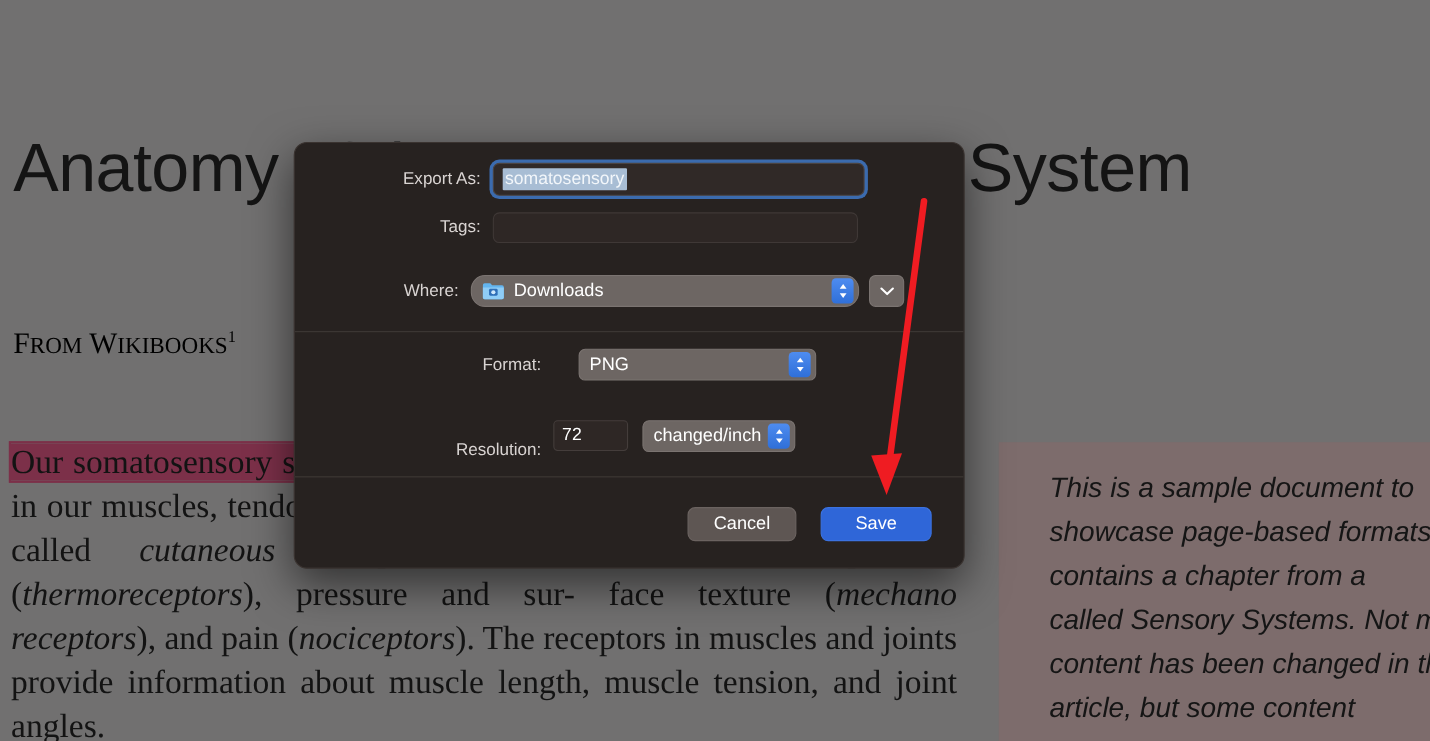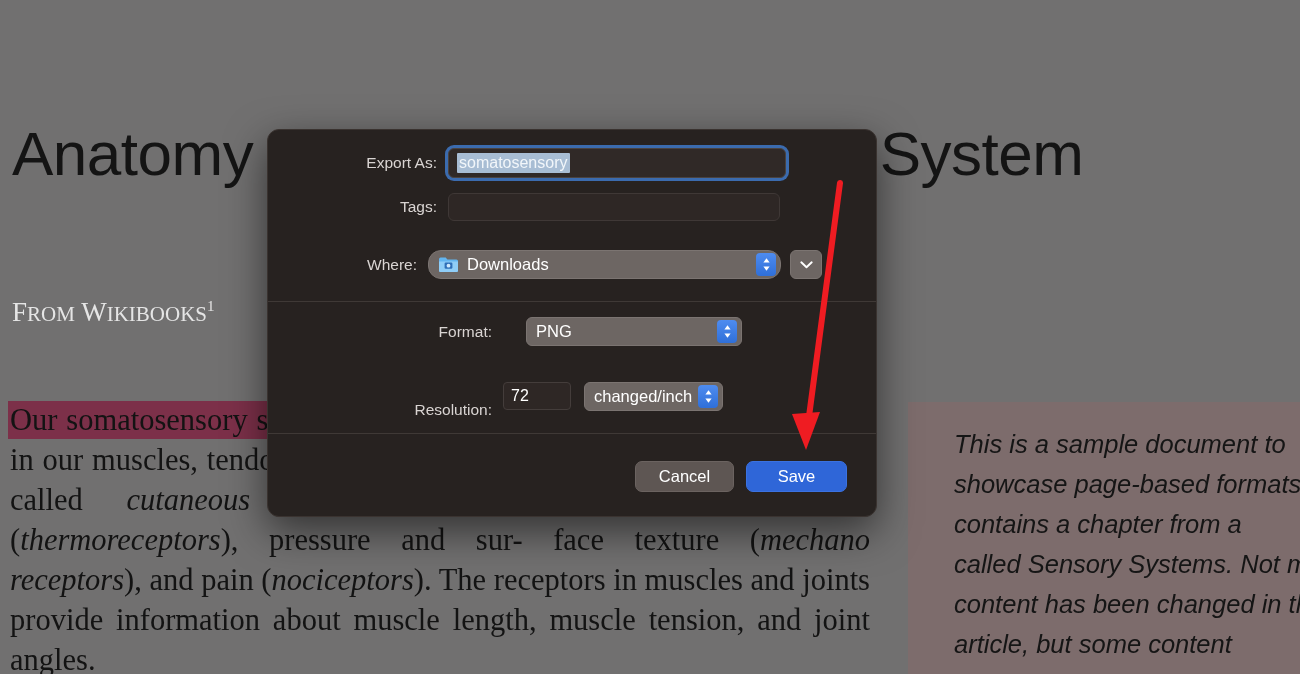--- a/index.html
+++ b/index.html
@@ -29,21 +29,21 @@
     font-weight: 400;
     letter-spacing: -0.5px;
     color: #141414;
     white-space: nowrap;
   }
   #doc-byline {
     position: absolute;
     left: 12px; top: 297px;
     font-family: "Liberation Serif", serif;
     font-size: 27px;
-    color: #e5e5e5;
+    color: #000000;
     white-space: nowrap;
   }
   #doc-byline .sc { font-size: 27px; }
   #doc-byline .small { font-size: 21px; }
   #doc-byline sup { font-size: 15px; vertical-align: super; }
 
   #doc-body {
     position: absolute;
     left: 10px; top: 400px;
     width: 860px;
@@ -208,21 +208,21 @@
     display: flex; align-items: center;
     padding: 13px 7px;
   }
   #res-units { width: 139px; margin-left: 13px; }
   #res-units .popup-label { flex: 1; white-space: nowrap; }
 
   
   #btn-row {
     position: absolute;
     right: 29px; bottom: 24px;
-    display: flex; align-items: center; gap: 12px;
+    display: flex; align-items: center; gap: 22px;
   }
   .sheet-btn {
     height: 31px;
     border-radius: 7px;
     display: flex; align-items: center; justify-content: center;
     font-size: 16.5px;
     padding: 0 20px;
     color: #ffffff;
   }
   #cancel-btn { background: #5e5653; border: 1px solid #6b6360; min-width: 99px; }

